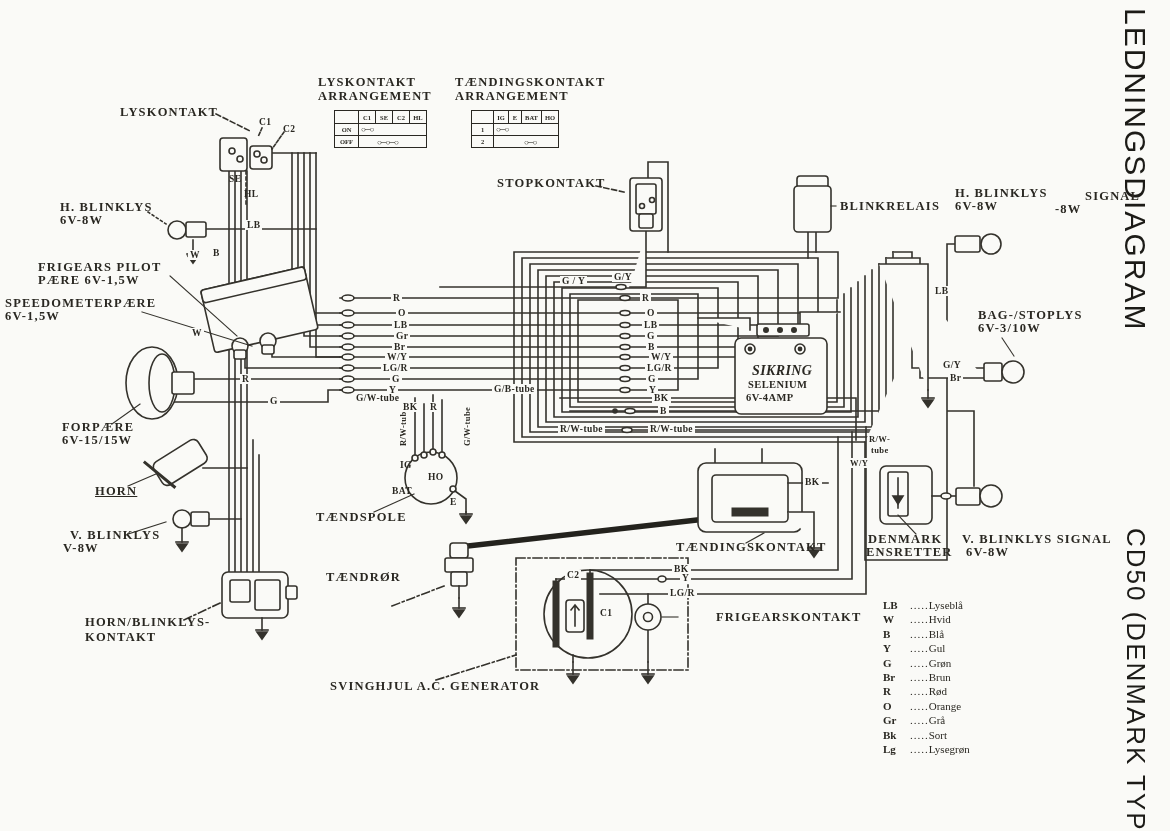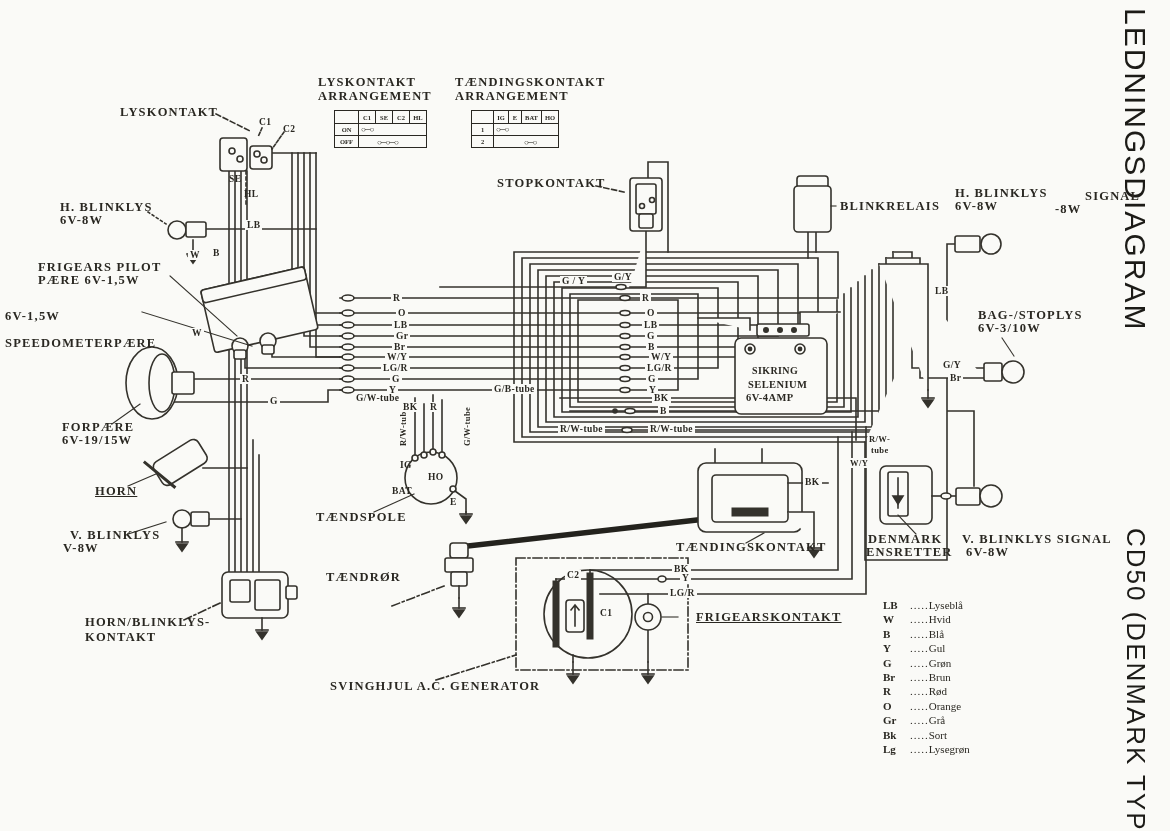--- a/index.html
+++ b/index.html
@@ -386,47 +386,47 @@
     </div>
     <span class="link" style="left:24px;top:15px;">○─○</span>
     <span class="link" style="left:52px;top:28px;">○─○</span>
   </div>
 
   <div class="lb" style="left:120px;top:106px;">LYSKONTAKT</div>
   <div class="lb" style="left:60px;top:201px;">H. BLINKLYS</div>
   <div class="lb" style="left:60px;top:214px;">6V-8W</div>
   <div class="lb" style="left:38px;top:261px;">FRIGEARS PILOT</div>
   <div class="lb" style="left:38px;top:274px;">PÆRE 6V-1,5W</div>
-  <div class="lb" style="left:5px;top:297px;margin-top:40px;">SPEEDOMETERPÆRE</div>
+  <div class="lb" style="left:5px;top:297px;">SPEEDOMETERPÆRE</div>
   <div class="lb" style="left:5px;top:310px;">6V-1,5W</div>
   <div class="lb" style="left:62px;top:421px;">FORPÆRE</div>
-  <div class="lb" style="left:62px;top:434px;">6V-19/15W</div>
+  <div class="lb" style="left:62px;top:434px;">6V-15/15W</div>
   <div class="lb" style="left:95px;top:485px;text-decoration:underline;">HORN</div>
   <div class="lb" style="left:70px;top:529px;">V. BLINKLYS</div>
   <div class="lb" style="left:63px;top:542px;font-family:Liberation Serif, serif;">V-8W</div>
   <div class="lb" style="left:85px;top:616px;">HORN/BLINKLYS-</div>
   <div class="lb" style="left:85px;top:631px;">KONTAKT</div>
   <div class="lb" style="left:316px;top:511px;">TÆNDSPOLE</div>
   <div class="lb" style="left:326px;top:571px;">TÆNDRØR</div>
   <div class="lb" style="left:330px;top:680px;">SVINGHJUL A.C. GENERATOR</div>
   <div class="lb" style="left:676px;top:541px;">TÆNDINGSKONTAKT</div>
-  <div class="lb" style="left:696px;top:611px;text-decoration:underline;">FRIGEARSKONTAKT</div>
+  <div class="lb" style="left:716px;top:611px;">FRIGEARSKONTAKT</div>
   <div class="lb" style="left:497px;top:177px;">STOPKONTAKT</div>
   <div class="lb" style="left:840px;top:200px;">BLINKRELAIS</div>
   <div class="lb" style="left:868px;top:533px;">DENMARK</div>
   <div class="lb" style="left:866px;top:546px;">ENSRETTER</div>
   <div class="lb" style="left:955px;top:187px;">H. BLINKLYS</div>
   <div class="lb" style="left:955px;top:200px;">6V-8W</div>
   <div class="lb" style="left:1085px;top:190px;">SIGNAL</div>
   <div class="lb" style="left:1055px;top:203px;">-8W</div>
   <div class="lb" style="left:962px;top:533px;">V. BLINKLYS SIGNAL</div>
   <div class="lb" style="left:966px;top:546px;">6V-8W</div>
   <div class="lb" style="left:978px;top:309px;">BAG-/STOPLYS</div>
   <div class="lb" style="left:978px;top:322px;">6V-3/10W</div>
-  <div class="sm wbg" style="left:750px;top:366px;font-size:10px;">SIKRING</div>
+  <div class="sm wbg" style="left:750px;top:366px;font-size:14px;font-style:italic;">SIKRING</div>
   <div class="sm" style="left:748px;top:380px;font-size:10.5px;">SELENIUM</div>
   <div class="sm" style="left:746px;top:393px;font-size:10.5px;">6V-4AMP</div>
 
   <div class="sm" style="left:229px;top:174px;">SE</div>
   <div class="sm" style="left:244px;top:189px;">HL</div>
   <div class="sm" style="left:259px;top:117px;">C1</div>
   <div class="sm" style="left:283px;top:124px;">C2</div>
   <div class="sm wbg" style="left:565px;top:570px;">C2</div>
   <div class="sm wbg" style="left:598px;top:608px;">C1</div>
   <div class="sm" style="left:400px;top:460px;">IG</div>

